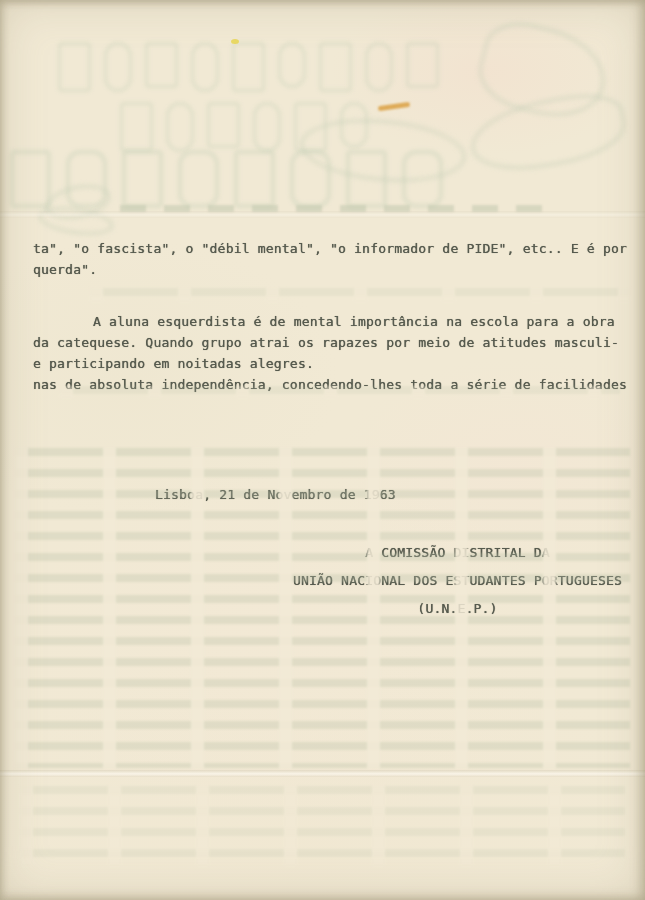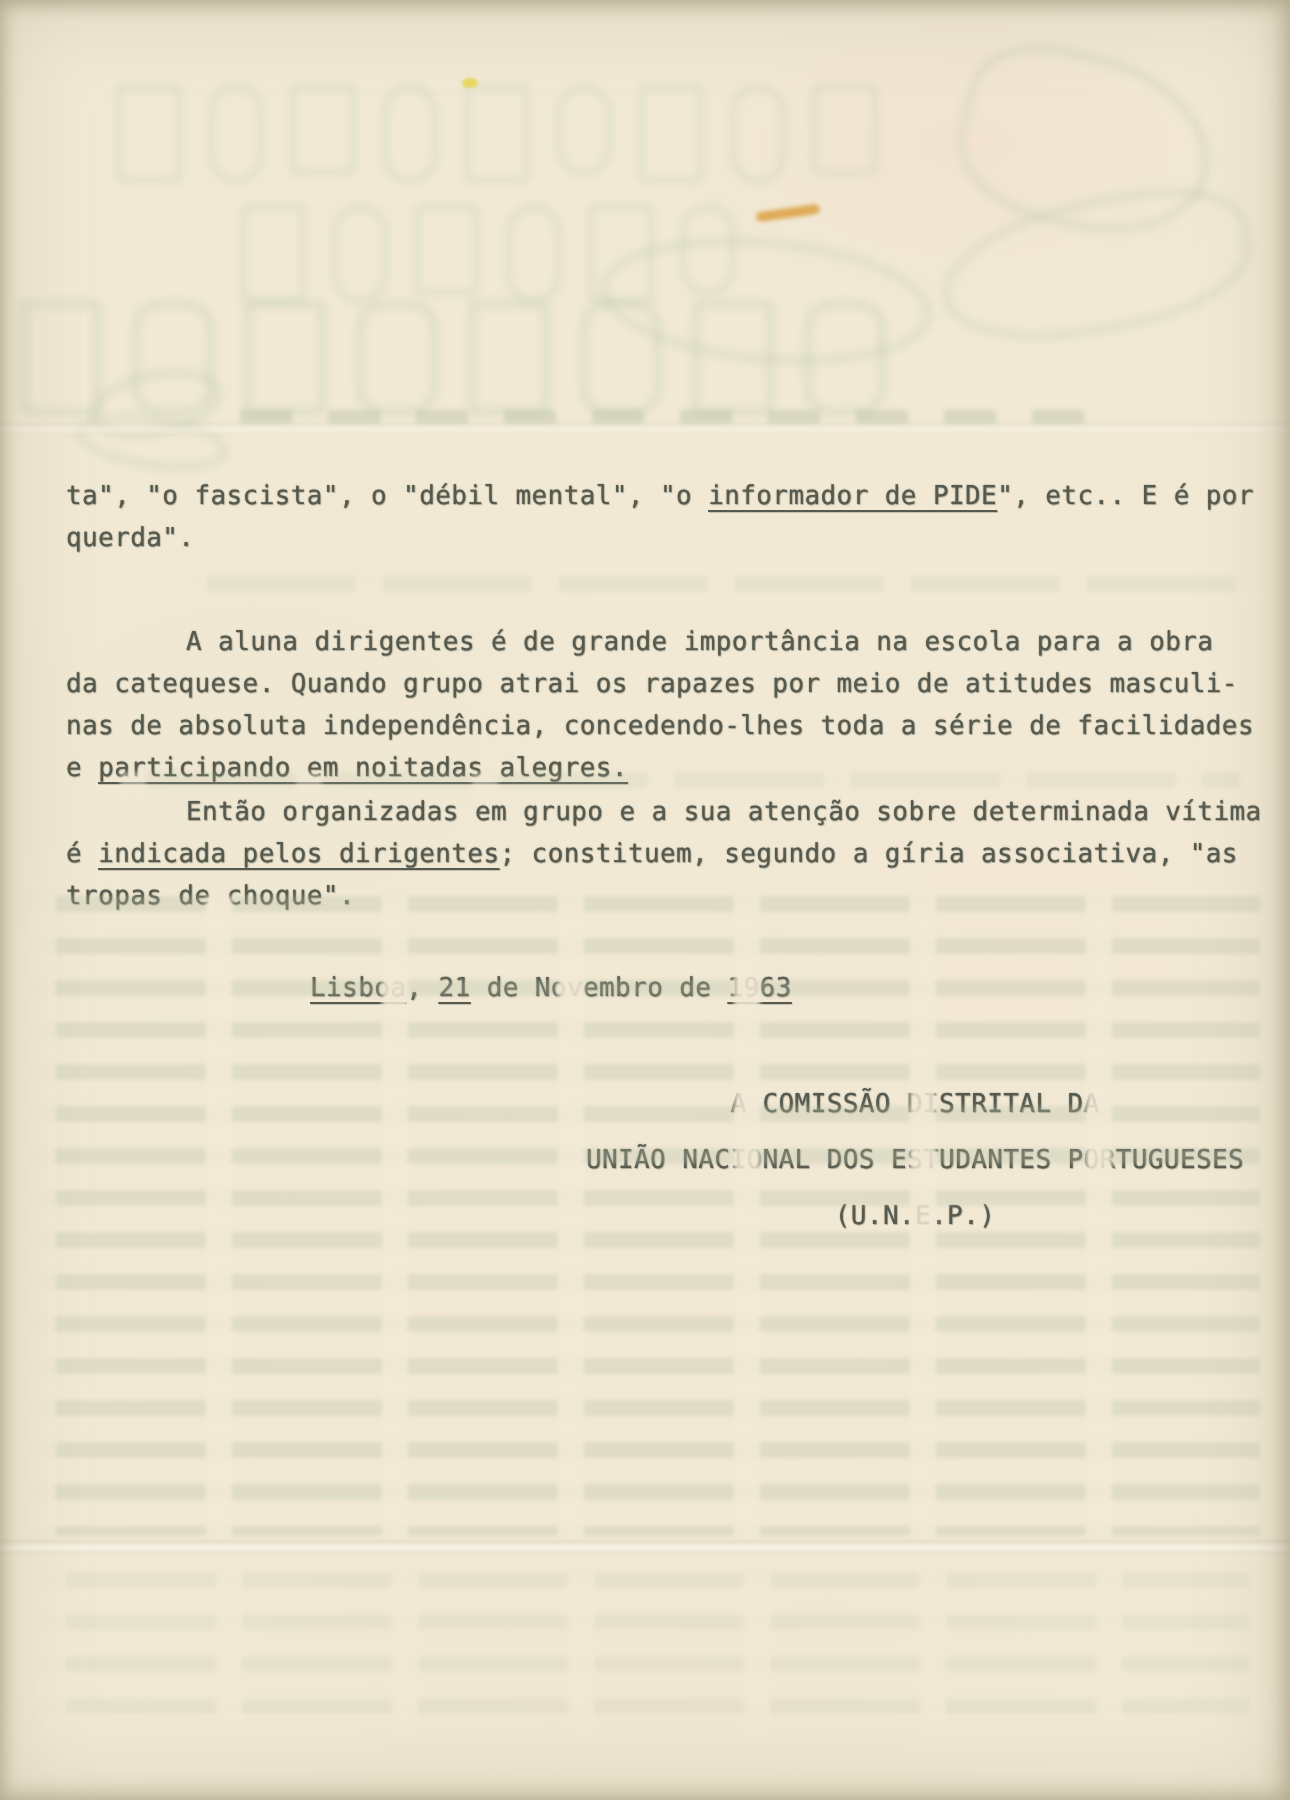--- a/index.html
+++ b/index.html
@@ -29,21 +29,21 @@
   }
   
   .tblock{position:absolute;left:33px;width:592px;}
   .tline{
     white-space:pre;
     font-size:13px;line-height:21px;
     letter-spacing:0.2px;
     text-shadow:0 0 0.7px rgba(86,90,78,0.85), 0.4px 0.4px 0.4px rgba(86,90,78,0.35);
   }
   .indent{text-indent:60px;}
-  .u{text-decoration:underline;text-underline-offset:3px;text-decoration-thickness:1px;}
+  .u{text-underline-offset:3px;text-decoration-thickness:1px;}
   .dateline{text-indent:122px;}
   .sig{
     position:absolute;left:270px;width:375px;top:539px;
     text-align:center;
   }
   .sig .tline{line-height:28px;}
   
   .ghost{position:absolute;pointer-events:none;}
   .grow{position:absolute;filter:blur(2px);opacity:0.85;white-space:nowrap;}
   .gbox{
@@ -115,33 +115,28 @@
   <div class="stain-orange" style="left:378px;top:104px;"></div>
 
   <div class="tblock" style="top:238px;">
     <div class="tline"><span>ta", "o fascista", o "débil mental", "o </span><span class="u">informador de PIDE</span><span>", etc.. E é por</span></div>
     <div class="tline">querda".</div>
   </div>
 
   <div class="glines light" style="left:90px;top:288px;width:540px;height:14px;"></div>
 
   <div class="tblock" style="top:311px;">
-    <div class="tline indent">A aluna dirigentes é de grande importância na escola para a obra</div>
+    <div class="tline indent">A aluna esquerdista é de mental importância na escola para a obra</div>
     <div class="tline">da catequese. Quando grupo atrai os rapazes por meio de atitudes masculi-</div>
+    <div class="tline"><span>e </span><span class="u">participando em noitadas alegres.</span></div>
     <div class="tline">nas de absoluta independência, concedendo-lhes toda a série de facilidades</div>
-    <div class="tline"><span>e </span><span class="u">participando em noitadas alegres.</span></div>
   </div>
 
   <div class="glines light" style="left:60px;top:386px;width:560px;height:12px;"></div>
 
-  <div class="tblock" style="top:396px;">
-    <div class="tline indent">Então organizadas em grupo e a sua atenção sobre determinada vítima</div>
-    <div class="tline"><span>é </span><span class="u">indicada pelos dirigentes</span><span>; constituem, segundo a gíria associativa, "as</span></div>
-    <div class="tline">tropas de choque".</div>
-  </div>
 
   <div class="tblock" style="top:484px;">
     <div class="tline dateline"><span class="u">Lisboa</span><span>, </span><span class="u">21</span><span> de Novembro de </span><span class="u">1963</span></div>
   </div>
 
   <div class="sig">
     <div class="tline">A COMISSÃO DISTRITAL DA</div>
     <div class="tline">UNIÃO NACIONAL DOS ESTUDANTES PORTUGUESES</div>
     <div class="tline">(U.N.E.P.)</div>
   </div>

